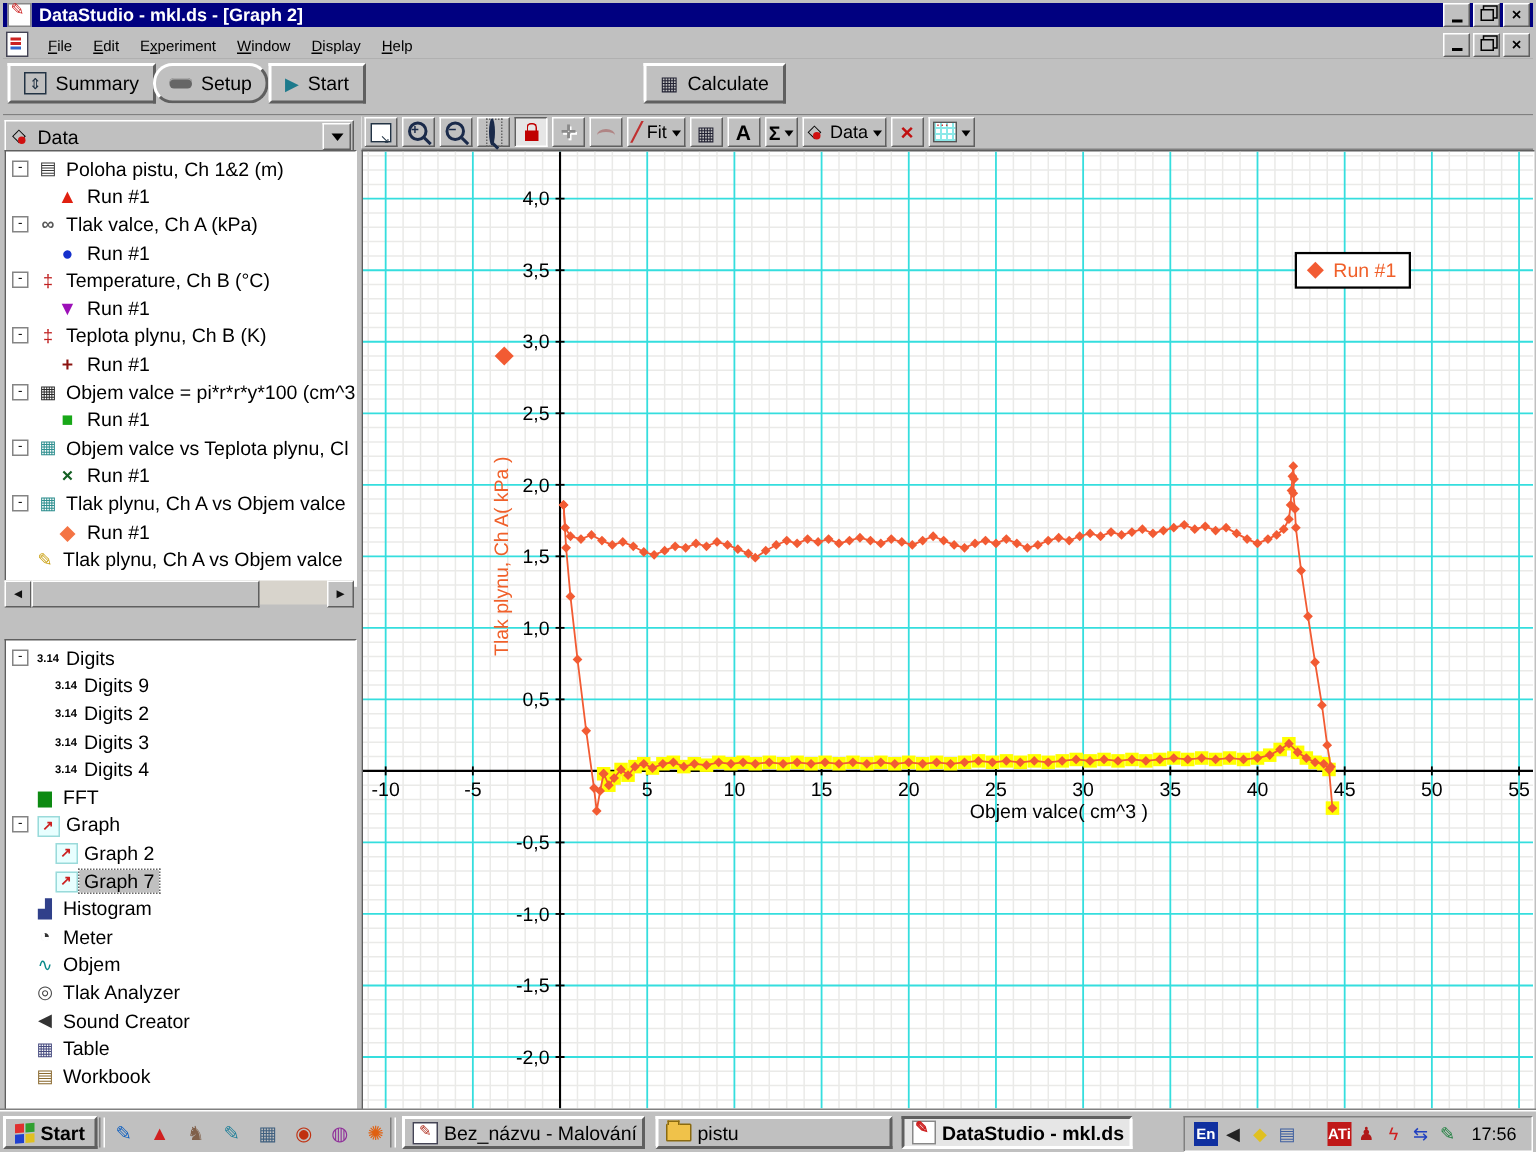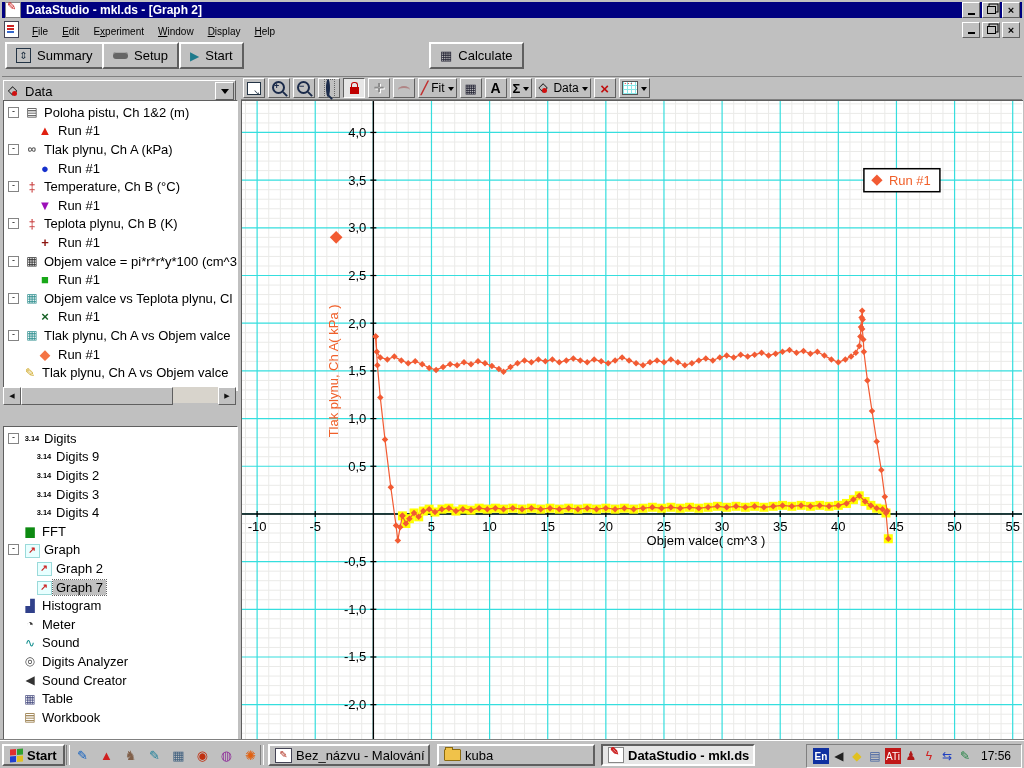--- a/index.html
+++ b/index.html
@@ -153,21 +153,21 @@
         </span>
       <span class="wbtn raised1 close">×</span>
     </span>
   </div>
 
   <div id="toolbar">
     <button class="tb-btn raised" style="left:3px;">
       <span class="sumicon">⇕</span>
       <span>Summary</span>
     </button>
-    <button class="tb-btn raised" style="left:100px;">
+    <button class="tb-btn raised" style="left:100px;border-radius:13px;">
       <span class="setupicon"></span>
       <span>Setup</span>
     </button>
     <button class="tb-btn raised" style="left:177px;">
       <span class="starticon">▶</span>
       <span>Start</span>
     </button>
     <div id="timer">
       <span id="stop-label">STOP</span>
       <span id="timer-value">02:51.3</span>
@@ -197,21 +197,21 @@
             <span class="tlabel">Poloha pistu, Ch 1&amp;2 (m)</span>
           </div>
           <div class="trow" style="padding-left: 14px;">
             <span class="expspace"></span>
             <span class="tmark" style="color: rgb(224, 32, 16);">▲</span>
             <span class="tlabel">Run #1</span>
           </div>
           <div class="trow">
             <span class="expbox">-</span>
             <span class="ticon" style="color: rgb(90, 90, 90); font-weight: bold;">∞</span>
-            <span class="tlabel">Tlak plynu, Ch A (kPa)</span>
+            <span class="tlabel">Tlak valce, Ch A (kPa)</span>
           </div>
           <div class="trow" style="padding-left: 14px;">
             <span class="expspace"></span>
             <span class="tmark" style="color: rgb(21, 48, 204);">●</span>
             <span class="tlabel">Run #1</span>
           </div>
           <div class="trow">
             <span class="expbox">-</span>
             <span class="ticon" style="color: rgb(192, 32, 32);">‡</span>
             <span class="tlabel">Temperature, Ch B (°C)</span>
@@ -324,26 +324,26 @@
             <span class="tlabel">Histogram</span>
           </div>
           <div class="trow">
             <span class="expspace"></span>
             <span class="ticon" style="color: rgb(51, 51, 51);">◔</span>
             <span class="tlabel">Meter</span>
           </div>
           <div class="trow">
             <span class="expspace"></span>
             <span class="ticon" style="color: rgb(10, 138, 138);">∿</span>
-            <span class="tlabel">Sound</span>
+            <span class="tlabel">Objem</span>
           </div>
           <div class="trow">
             <span class="expspace"></span>
             <span class="ticon" style="color: rgb(68, 68, 68);">◎</span>
-            <span class="tlabel">Digits Analyzer</span>
+            <span class="tlabel">Tlak Analyzer</span>
           </div>
           <div class="trow">
             <span class="expspace"></span>
             <span class="ticon" style="color: rgb(51, 51, 51);">◀</span>
             <span class="tlabel">Sound Creator</span>
           </div>
           <div class="trow">
             <span class="expspace"></span>
             <span class="ticon" style="color: rgb(68, 73, 126);">▦</span>
             <span class="tlabel">Table</span>
@@ -858,34 +858,34 @@
         <span class="qlicon" style="color: rgb(224, 96, 16);">✺</span>
       </div>
     <span class="tb-sep" style="left:260px;"></span>
     <div id="task-buttons">
         <button class="task-btn raised" style="left: 268px; width: 162px;">
           <span class="painticon">✎</span>
           <span>Bez_názvu - Malování</span>
         </button>
         <button class="task-btn raised" style="left: 437px; width: 158px;">
           <span class="foldericon"></span>
-          <span>kuba</span>
+          <span>pistu</span>
         </button>
         <button class="task-btn raised active pressed" style="left: 601px; width: 154px;">
           <span class="appicon" style="margin: 0px;"></span>
           <span>DataStudio - mkl.ds - ...</span>
         </button>
       </div>
     <div id="tray">
       <span id="tray-icons" style="display:flex;gap:2px;">
           <span class="trayicon" style="color: rgb(255, 255, 255); background: rgb(16, 48, 160); font-size: 10px; font-weight: bold;">En</span>
           <span class="trayicon" style="color: rgb(34, 34, 34);">◀</span>
           <span class="trayicon" style="color: rgb(224, 192, 32);">◆</span>
           <span class="trayicon" style="color: rgb(64, 96, 160);">▤</span>
-          <span class="trayicon" style="color: rgb(255, 255, 255); background: rgb(192, 24, 24); font-size: 10px; font-weight: normal;">ATi</span>
+          <span class="trayicon" style="color: rgb(255, 255, 255); background: rgb(192, 24, 24); font-size: 10px; font-weight: bold; margin-left: 17px;">ATi</span>
           <span class="trayicon" style="color: rgb(176, 24, 24);">♟</span>
           <span class="trayicon" style="color: rgb(208, 32, 32);">ϟ</span>
           <span class="trayicon" style="color: rgb(32, 64, 192);">⇆</span>
           <span class="trayicon" style="color: rgb(32, 128, 64);">✎</span>
         </span>
       <span id="clock">17:56</span>
     </div>
   </div>
 </div>
 

